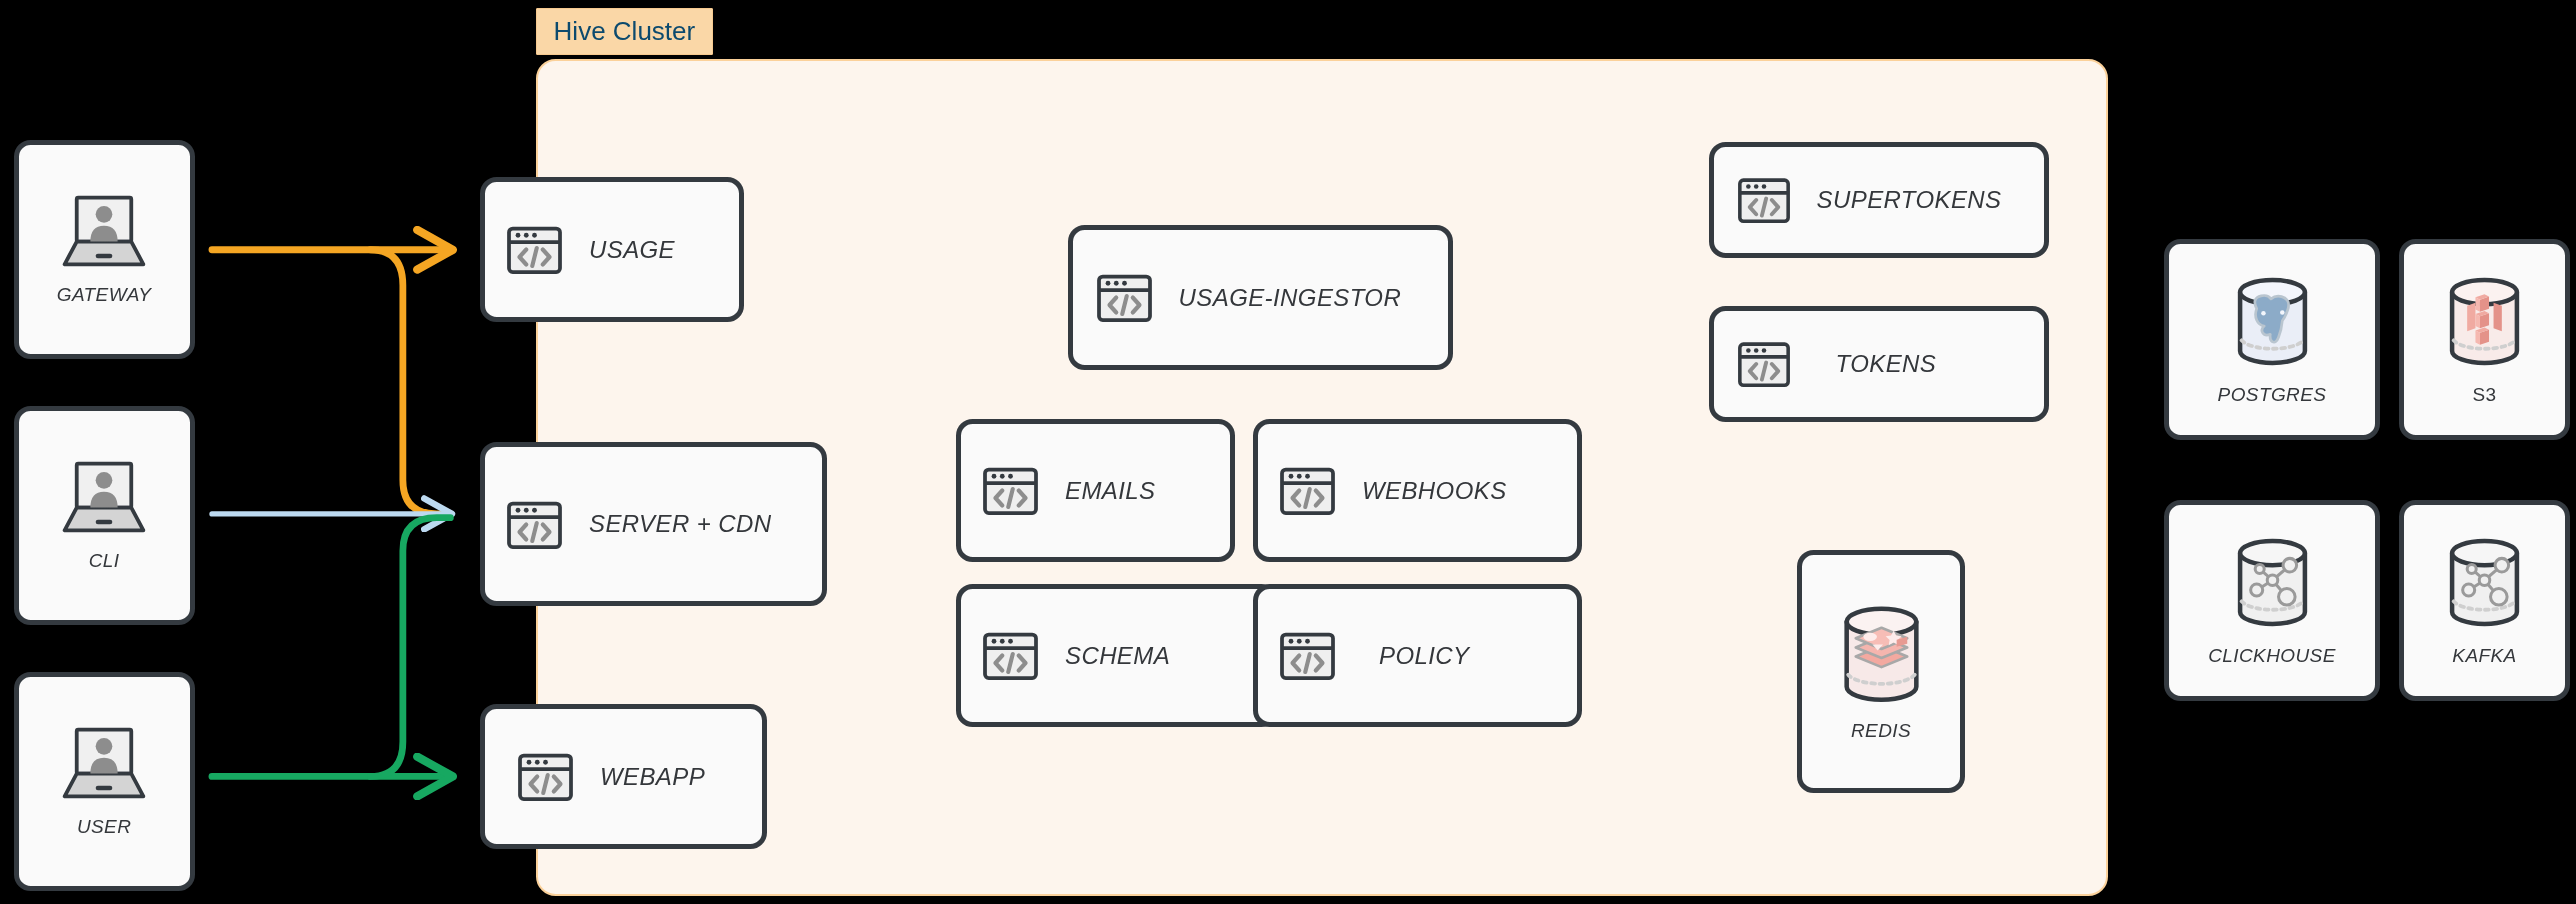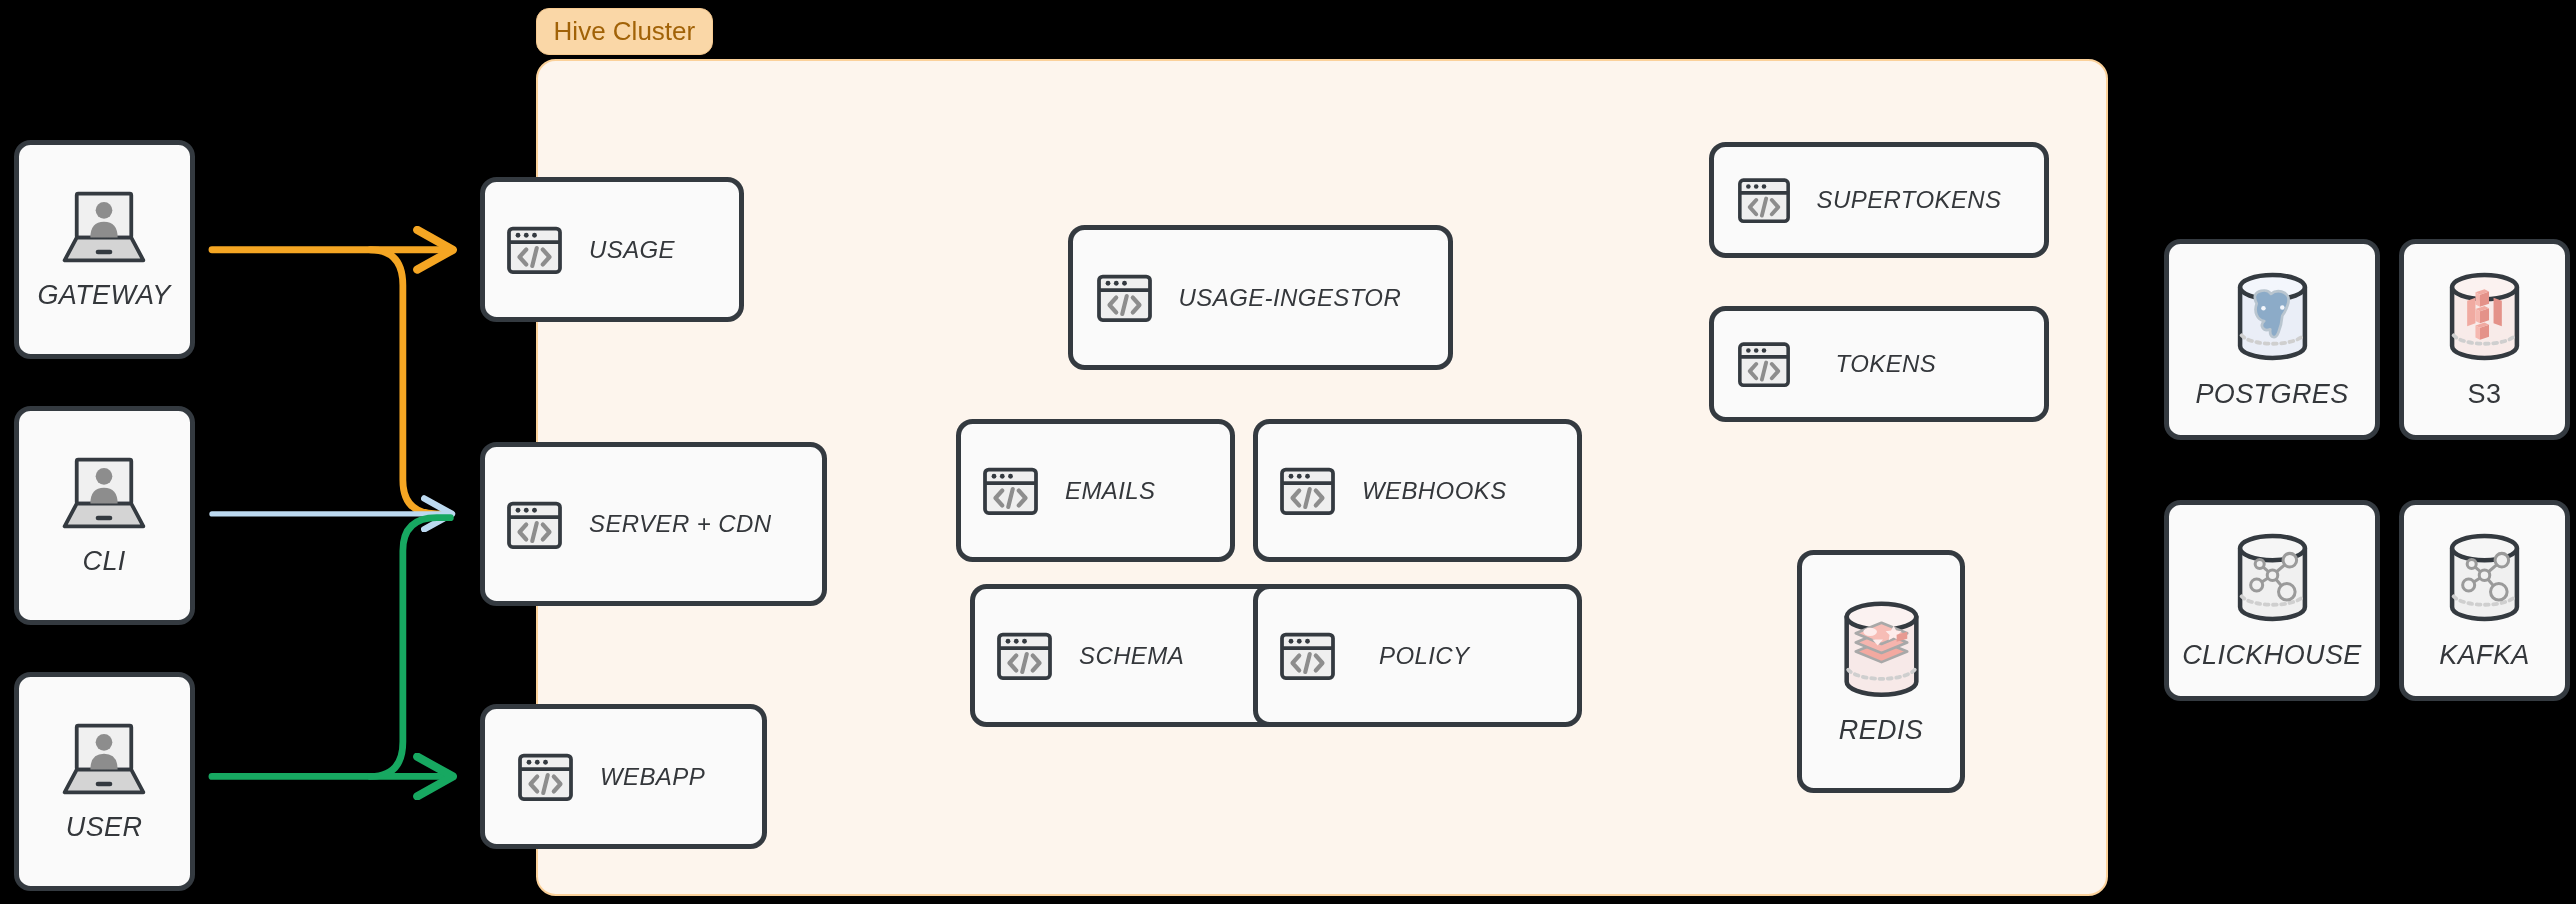--- a/index.html
+++ b/index.html
@@ -15,22 +15,22 @@
   .cluster-panel {
     position: absolute;
     background: #fdf5ed;
     border: 2.3px solid #fbd19a;
     border-radius: 19.6px;
   }
   .cluster-badge {
     position: absolute;
     background: #fad7a7;
     border: 1.5px solid #f6c98f;
-    border-radius: 13px;
-    color: #a16207;
+    border-radius: 1px;
+    color: #0c4a6e;
     font-size: 26px;
     line-height: 1;
     padding: 9px 16.6px 10.6px 16.6px;
     white-space: nowrap;
     z-index: 8;
   }
 
   
   .node {
     position: absolute;
@@ -46,21 +46,21 @@
 
   .node-label {
     color: #34373b;
     font-style: italic;
     font-size: 24px;
     letter-spacing: 0.4px;
     white-space: nowrap;
   }
   .node-label.upright { font-style: normal; }
   .node.horiz .node-label { margin-left: 26px; }
-  .node.vert  .node-label { margin-top: 12px; font-size: 27px; }
+  .node.vert  .node-label { margin-top: 12px; font-size: 19px; }
 
   
   .icon-wrap { flex: 0 0 auto; display: block; line-height: 0; }
 
   
   #edges { position: absolute; left: 0; top: 0; width: 2576px; height: 904px; z-index: 4; pointer-events: none; }
 </style>
 </head>
 <body>
 
@@ -210,21 +210,21 @@
         <line x1="4" y1="28" x2="72" y2="28" stroke="#343a40" stroke-width="5"></line>
         <circle cx="16" cy="19" r="3.2" fill="#343a40"></circle>
           <circle cx="27" cy="19" r="3.2" fill="#343a40"></circle>
           <circle cx="38" cy="19" r="3.2" fill="#343a40"></circle>
         <path d="M27 38 L18 48 L27 58 M49 38 L58 48 L49 58 M41 36 L35 60" fill="none" stroke="#8d8d8d" stroke-width="5.5" stroke-linecap="round" stroke-linejoin="round"></path>
       </svg>
     </span>
     <span class="node-label">WEBHOOKS</span>
   </div>
 
-  <div class="node horiz" style="left:956px; top:584px; width:322px; height:143px; padding-left:21px;margin-left:14px;">
+  <div class="node horiz" style="left:956px; top:584px; width:322px; height:143px; padding-left:21px;">
     <span class="icon-wrap">
       <svg width="57" height="57" viewBox="0 0 76 76">
         <rect x="4" y="10" width="68" height="58" rx="5" fill="#efefef" stroke="#343a40" stroke-width="5"></rect>
         <line x1="4" y1="28" x2="72" y2="28" stroke="#343a40" stroke-width="5"></line>
         <circle cx="16" cy="19" r="3.2" fill="#343a40"></circle>
           <circle cx="27" cy="19" r="3.2" fill="#343a40"></circle>
           <circle cx="38" cy="19" r="3.2" fill="#343a40"></circle>
         <path d="M27 38 L18 48 L27 58 M49 38 L58 48 L49 58 M41 36 L35 60" fill="none" stroke="#8d8d8d" stroke-width="5.5" stroke-linecap="round" stroke-linejoin="round"></path>
       </svg>
     </span>

